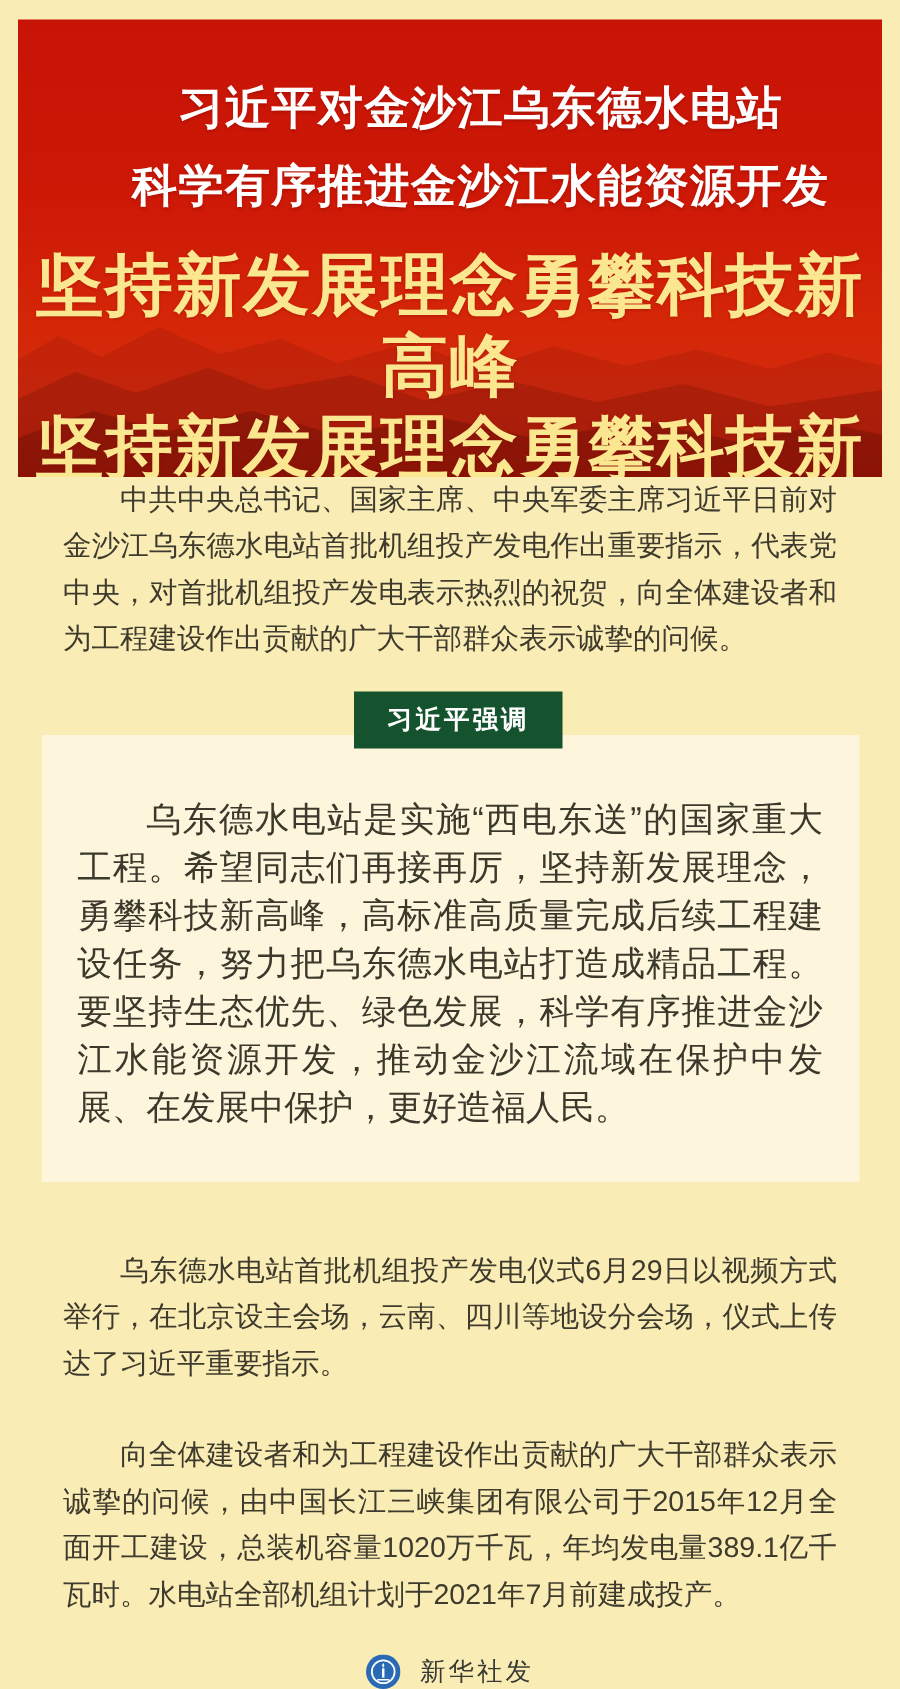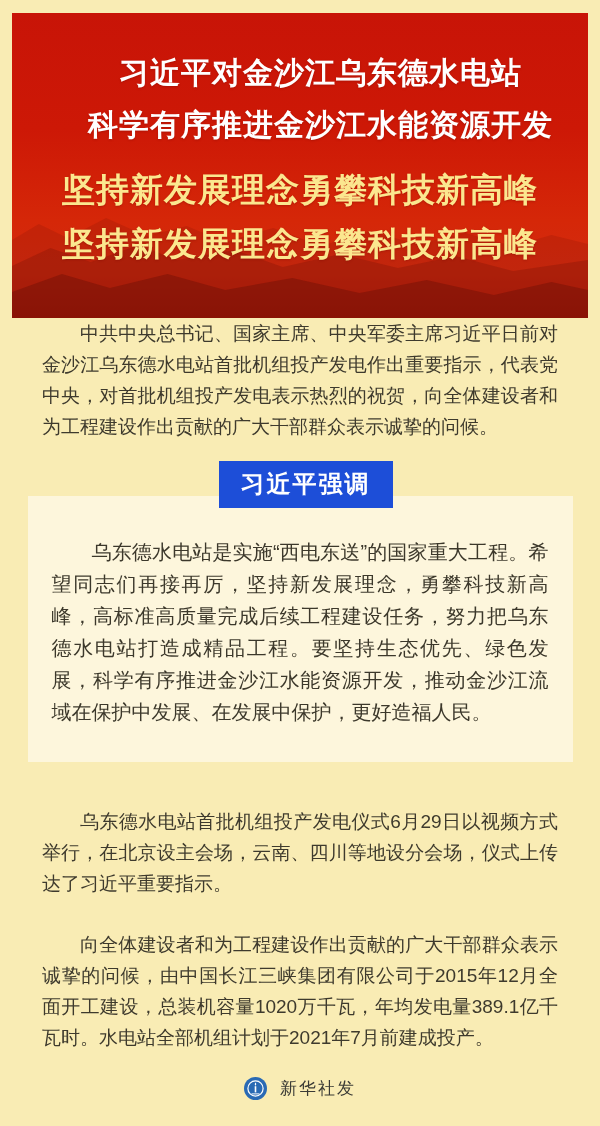--- a/index.html
+++ b/index.html
@@ -31,21 +31,21 @@
     font-size: 30px;
     font-weight: 700;
     line-height: 52px;
     letter-spacing: 1px;
     text-shadow: 0 1px 2px rgba(120,10,0,0.35);
     padding-left: 41px;
   }
   .title-yellow {
     margin-top: 12px;
     color: #fbe78f;
-    font-size: 33px;
+    font-size: 45px;
     font-weight: 700;
     line-height: 54px;
     letter-spacing: 1px;
     text-shadow: 0 1px 2px rgba(120,10,0,0.35);
   }
   
   .para {
     margin-left: 42px;
     margin-right: 42px;
     font-size: 19px;
@@ -58,37 +58,37 @@
   .p2 { margin-top: 44px; }
   .p3 { margin-top: 30px; }
   
   .quote-wrap { text-align: center; }
   .quote-badge {
     display: inline-block;
     position: relative;
     z-index: 2;
     margin-top: 19px;
     margin-bottom: -21px;
-    background: #1d4ed8;
+    background: #14532d;
     color: #ffffff;
-    font-size: 24px;
+    font-size: 17px;
     font-weight: 700;
     letter-spacing: 2px;
     padding: 7px 22px 8px;
     margin-left: 11px;
   }
   .quote-box {
     margin: 0 auto;
     width: 545px;
     background: #fdf6dc;
     padding: 40px 24px 34px;
     text-align: left;
   }
   .quote-box p {
-    font-size: 20px;
+    font-size: 23px;
     line-height: 32px;
     color: #3c382b;
     text-indent: 2em;
     text-align: justify;
   }
   
   .footer {
     margin-top: 24px;
     display: flex;
     justify-content: center;

